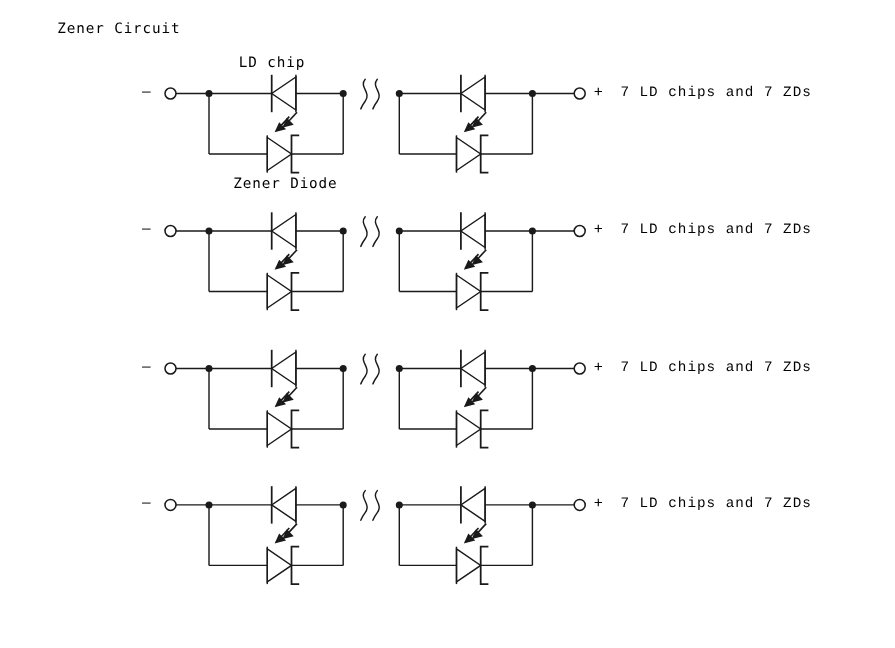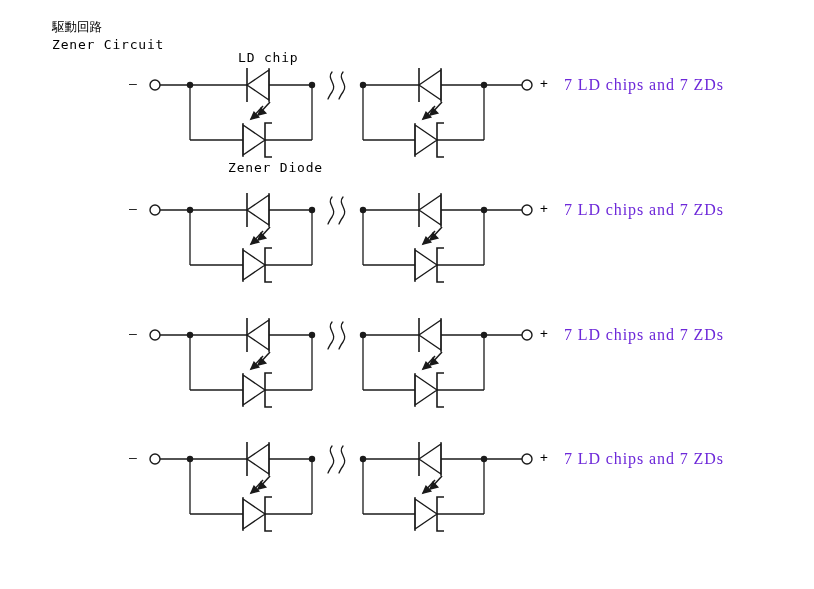--- a/index.html
+++ b/index.html
@@ -44,44 +44,43 @@
   .sym-label {
     position: absolute;
     font-family: "DejaVu Sans Mono", "Liberation Mono", monospace;
     font-size: 13px;
     letter-spacing: 0.8px;
     white-space: nowrap;
     color: #000;
   }
   .row-note {
     position: absolute;
-    font-family: Liberation Serif, serif;
-    font-size: 16px;
+    font-family: Liberation Mono, monospace;
+    font-size: 13px;
     letter-spacing: 0.9px;
     white-space: nowrap;
-    color: #6d28d9;
+    color: #000000;
   }
   .pol-sign {
     position: absolute;
     font-family: "DejaVu Sans Mono", "Liberation Mono", monospace;
     font-size: 13px;
     color: #000;
     white-space: nowrap;
   }
 </style>
 </head>
 <body>
 
 <div class="title-block">
-  <div class="title-jp">駆動回路</div>
   <div class="title-en">Zener Circuit</div>
 </div>
 
-<div class="sym-label" id="lbl-ld" style="left:238px; top:50px;">LD chip</div>
-<div class="sym-label" id="lbl-zd" style="left:228px; top:160px;">Zener Diode</div>
+<div class="sym-label" id="lbl-ld" style="left:217px; top:50px;">LD chip</div>
+<div class="sym-label" id="lbl-zd" style="left:212px; top:160px;">Zener Diode</div>
 
 <svg id="canvas" viewBox="0 0 814 589">
   <defs>
     <g id="ld-sym">
 
       <path d="M 13,-15 L 13,15 L -9,0 Z" fill="none" stroke="#1a1a1a" stroke-width="1.3"></path>
       <line x1="-9" y1="-17" x2="-9" y2="17" stroke="#1a1a1a" stroke-width="1.6"></line>
       <line x1="13" y1="-17" x2="13" y2="17" stroke="#1a1a1a" stroke-width="1.3"></line>
 
       <g stroke="#1a1a1a" stroke-width="1.5" fill="#1a1a1a">

